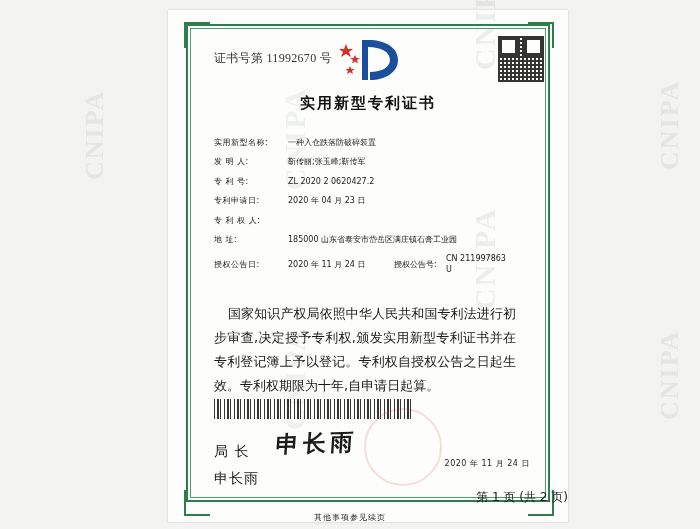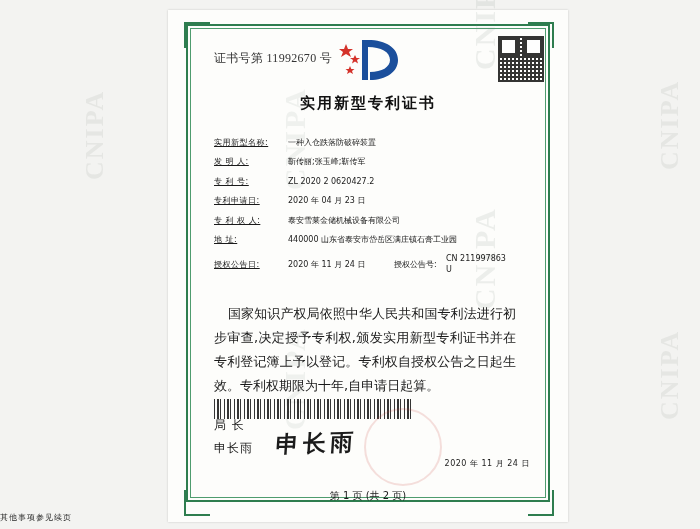--- a/index.html
+++ b/index.html
@@ -137,21 +137,20 @@
     display: flex;
     align-items: baseline;
     margin-bottom: 9px;
     line-height: 1.3;
   }
   .flabel {
     width: 74px;
     flex: 0 0 74px;
     letter-spacing: .5px;
     color: #1a1a1a;
-    text-decoration: underline;
   }
   .fval {
     flex: 1 1 auto;
     color: #1a1a1a;
     font-family: "DejaVu Sans", "Liberation Sans", sans-serif;
   }
   .inline-wrap { display: flex; width: 100%; }
   .inline-wrap .seg { display: flex; align-items: center; }
   .inline-wrap .seg .flabel2 { width: 52px; flex: 0 0 52px; }
 
@@ -178,22 +177,22 @@
       repeating-linear-gradient(90deg,
         #111 0 1px, transparent 1px 3px,
         #111 3px 5px, transparent 5px 6px,
         #111 6px 7px, transparent 7px 10px);
     opacity: .85;
   }
 
   
   .sig-label {
     position: absolute;
-    left: 46px; top: 404px;
-    font-size: 12px;
+    left: 46px; top: 428px;
+    font-size: 14px;
     line-height: 1.9;
     color: #1a1a1a;
     letter-spacing: 1px;
   }
   .sig-script {
     position: absolute;
     left: 108px; top: 418px;
     font-family: "DejaVu Serif", "Liberation Serif", serif;
     font-size: 23px;
     color: #1b1b1b;
@@ -204,27 +203,28 @@
   .issue-date {
     position: absolute;
     right: 38px; top: 448px;
     font-size: 8px;
     color: #1a1a1a;
     letter-spacing: .5px;
   }
   .page-num {
     position: absolute;
     left: 0; right: 0; top: 479px;
+    text-align: right;
+    font-size: 12px;
+    color: #1a1a1a;
+  }
+  .footnote {
+    position: absolute;
+    left: 0; right: 0; top: 512px;
     text-align: center;
-    font-size: 10px;
-    color: #1a1a1a;
-  }
-  .footnote {
-    position: absolute;
-    left: 0; right: 0; top: 512px;
     font-size: 8px;
     color: #2a2a2a;
     letter-spacing: 1px;
   }
   
   .seal {
     position: absolute;
     left: 196px; top: 398px;
     width: 74px; height: 74px;
     border-radius: 50%;
@@ -283,25 +283,24 @@
       <div class="frow">
         <div class="flabel">专 利 号:</div>
         <div class="fval">ZL 2020 2 0620427.2</div>
       </div>
       <div class="frow">
         <div class="flabel">专利申请日:</div>
         <div class="fval">2020 年 04 月 23 日</div>
       </div>
       <div class="frow">
         <div class="flabel">专 利 权 人:</div>
-        <div class="fval">泰安雪莱金储机械设备有限公司</div>
       </div>
       <div class="frow">
         <div class="flabel">地 址:</div>
-        <div class="fval">440000  山东省泰安市岱岳区满庄镇石膏工业园</div>
+        <div class="fval">185000  山东省泰安市岱岳区满庄镇石膏工业园</div>
       </div>
       <div class="frow">
         <div class="inline-wrap">
           <div class="seg" style="flex:0 0 180px;">
             <div class="flabel">授权公告日:</div>
             <div class="fval">2020 年 11 月 24 日</div>
           </div>
           <div class="seg" style="flex:1 1 auto;">
             <div class="flabel2" style="width:52px;flex:0 0 52px;">授权公告号:</div>
             <div class="fval">CN 211997863 U</div>

